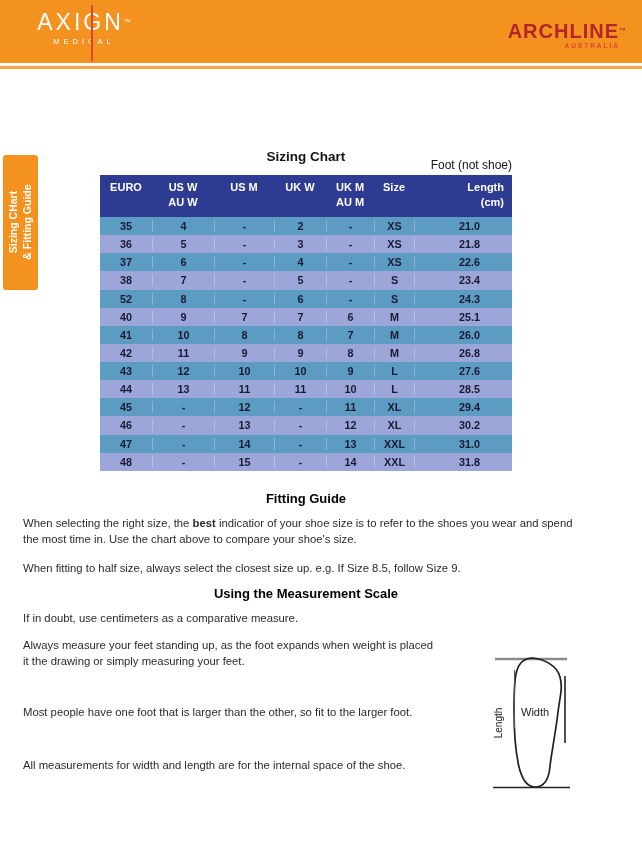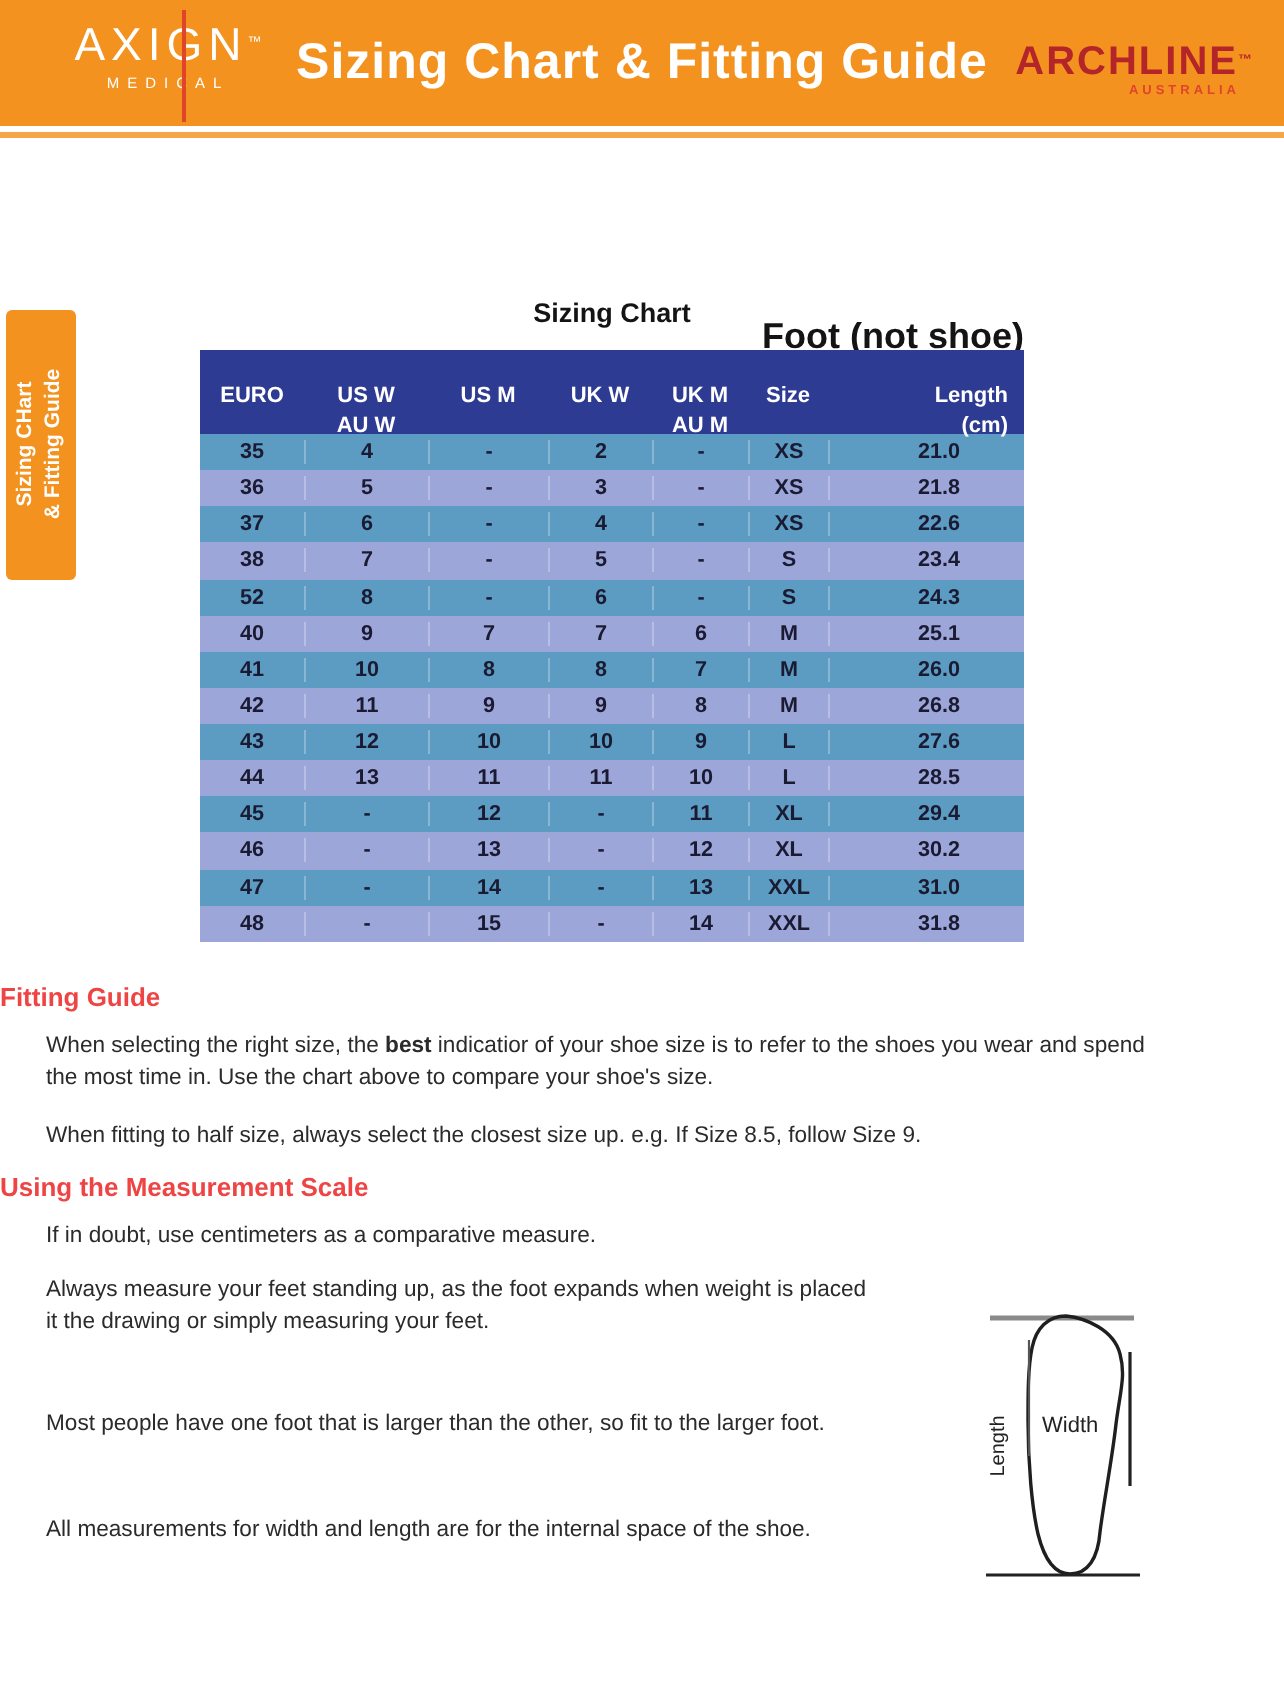--- a/index.html
+++ b/index.html
@@ -22,55 +22,54 @@
   .arch-sub{font-size:6.5px;letter-spacing:2px;color:var(--brand-red-bright);margin-top:0;margin-right:6px;font-weight:bold;}
 
   
   .side-tab{position:absolute;left:3px;top:155px;width:35px;height:135px;background:var(--accent-orange);border-radius:3px;}
   .side-tab-text{position:absolute;left:-50px;top:53px;width:135px;height:28px;transform:rotate(-90deg);
         text-align:center;color:#fff;font-weight:bold;font-size:10.5px;line-height:13.5px;}
 
   
   .chart-title{position:absolute;left:100px;top:149px;width:412px;text-align:center;
         font-weight:bold;font-size:13.5px;color:#141414;}
-  .chart-note{position:absolute;right:130px;top:158px;font-weight:bold;font-size:18px;color:#141414;padding-left:32px;}
+  .chart-note{position:absolute;right:130px;top:158px;font-weight:normal;font-size:12px;color:#141414;padding-left:32px;}
   .stable{position:absolute;left:100px;top:175px;width:412px;}
   .thead{display:flex;background:var(--header-blue);height:42px;box-sizing:border-box;}
-  .hcell{box-sizing:border-box;padding-top:16px;color:#fff;font-weight:bold;font-size:11px;
+  .hcell{box-sizing:border-box;padding-top:5px;color:#fff;font-weight:bold;font-size:11px;
         line-height:14.5px;text-align:center;}
   .trow{display:flex;height:18.14px;align-items:center;}
   .trow:nth-child(odd){background:var(--row-teal);}
   .trow:nth-child(even){background:var(--row-lavender);}
   .tcell{box-sizing:border-box;font-weight:bold;font-size:10.8px;color:#1a1a32;text-align:center;}
   .tcell + .tcell{border-left:1px solid rgba(255,255,255,.28);}
   .c0{width:52px;} .c1{width:62px;} .c2{width:60px;} .c3{width:52px;} .c4{width:48px;} .c5{width:40px;}
   .c6{width:98px;text-align:right;}
   .tcell.c6{padding-right:32px;}
   .hcell.c6{padding-right:8px;}
 
   
-  .h-center{position:absolute;left:0;width:612px;text-align:left;font-weight:bold;font-size:13px;color:#ef4444;}
+  .h-center{position:absolute;left:0;width:612px;text-align:center;font-weight:bold;font-size:13px;color:#000000;}
   .para{position:absolute;left:23px;font-size:11.3px;line-height:15.5px;color:#2b2b2b;}
   .para .b{font-weight:bold;}
 
   
   .foot-figure{position:absolute;left:488px;top:648px;width:140px;height:150px;}
 </style>
 </head>
 <body>
 
 <div id="page">
 
   <div class="banner">
     <div class="axign">
       <div class="axign-name"><span>AXIGN</span><span class="tm">™</span></div>
       <div class="axign-sub">MEDICAL</div>
       <div class="axign-line"></div>
     </div>
-    <div class="banner-title">Sizing Chart &amp; Fitting Guide</div>
     <div class="archline">
       <div class="arch-name"><span>ARCHLINE</span><span class="tm">™</span></div>
       <div class="arch-sub">AUSTRALIA</div>
     </div>
   </div>
   <div class="banner-rule"></div>
 
   <div class="side-tab">
     <div class="side-tab-text">
       <div>Sizing CHart</div>

